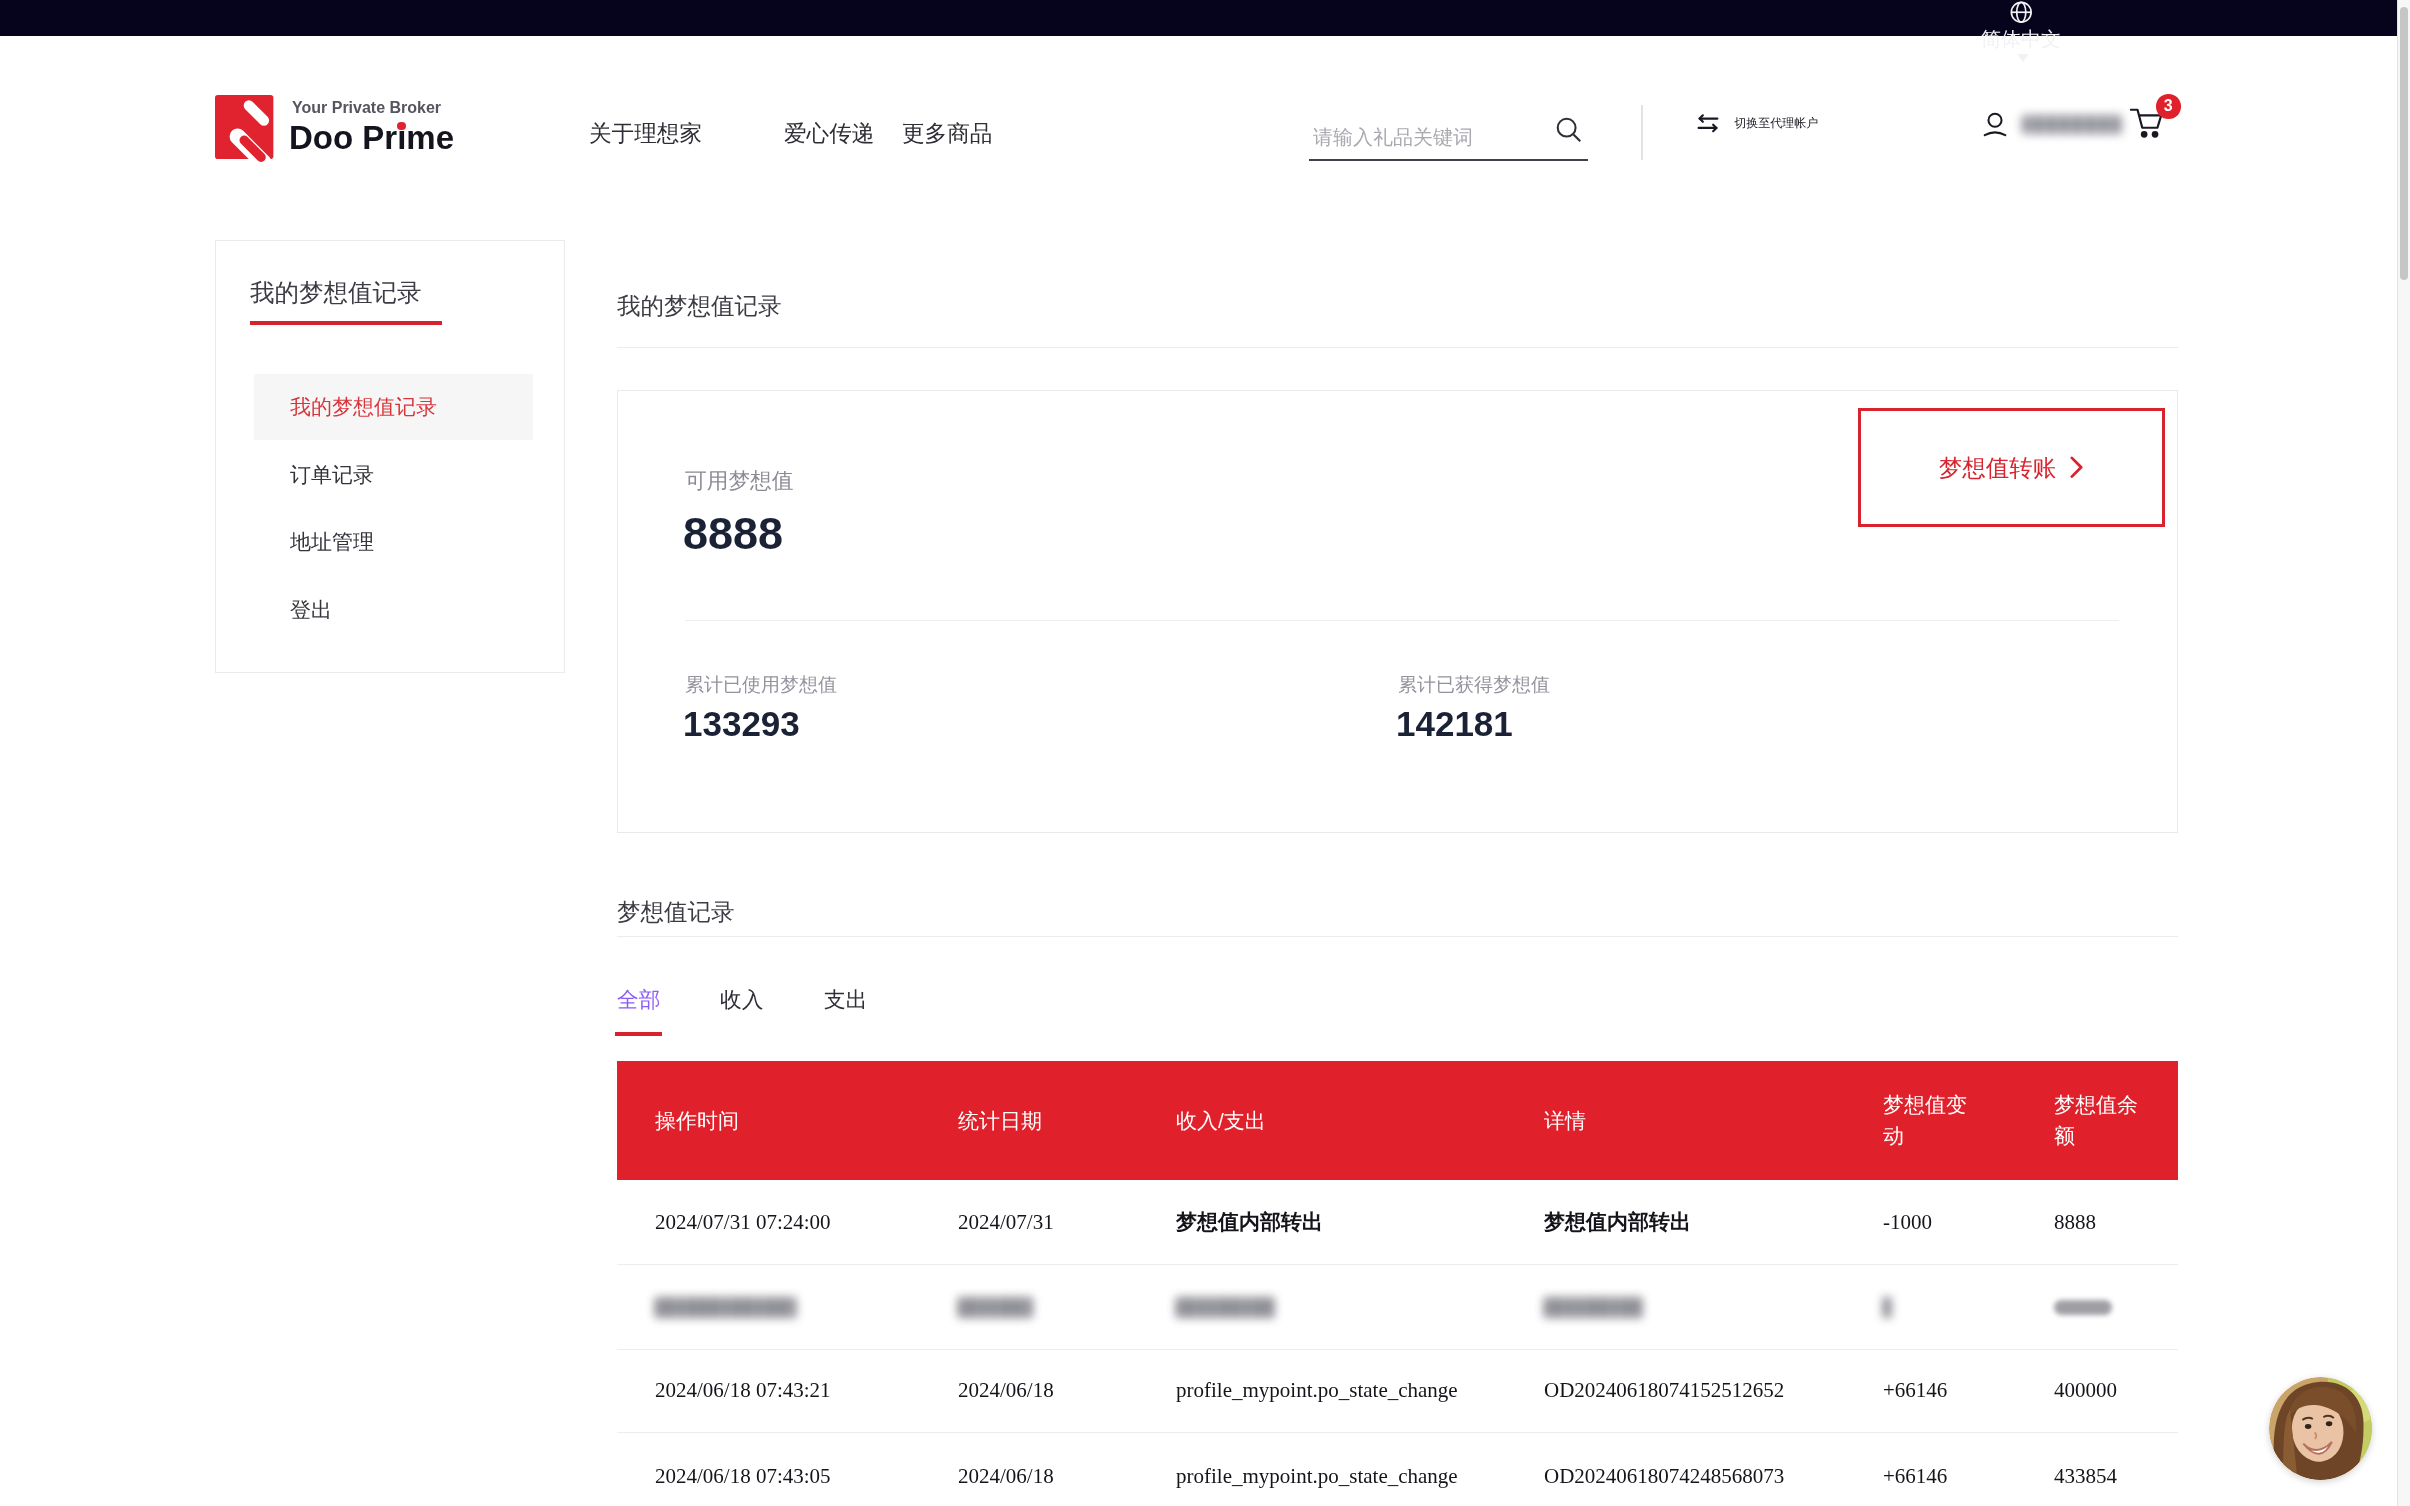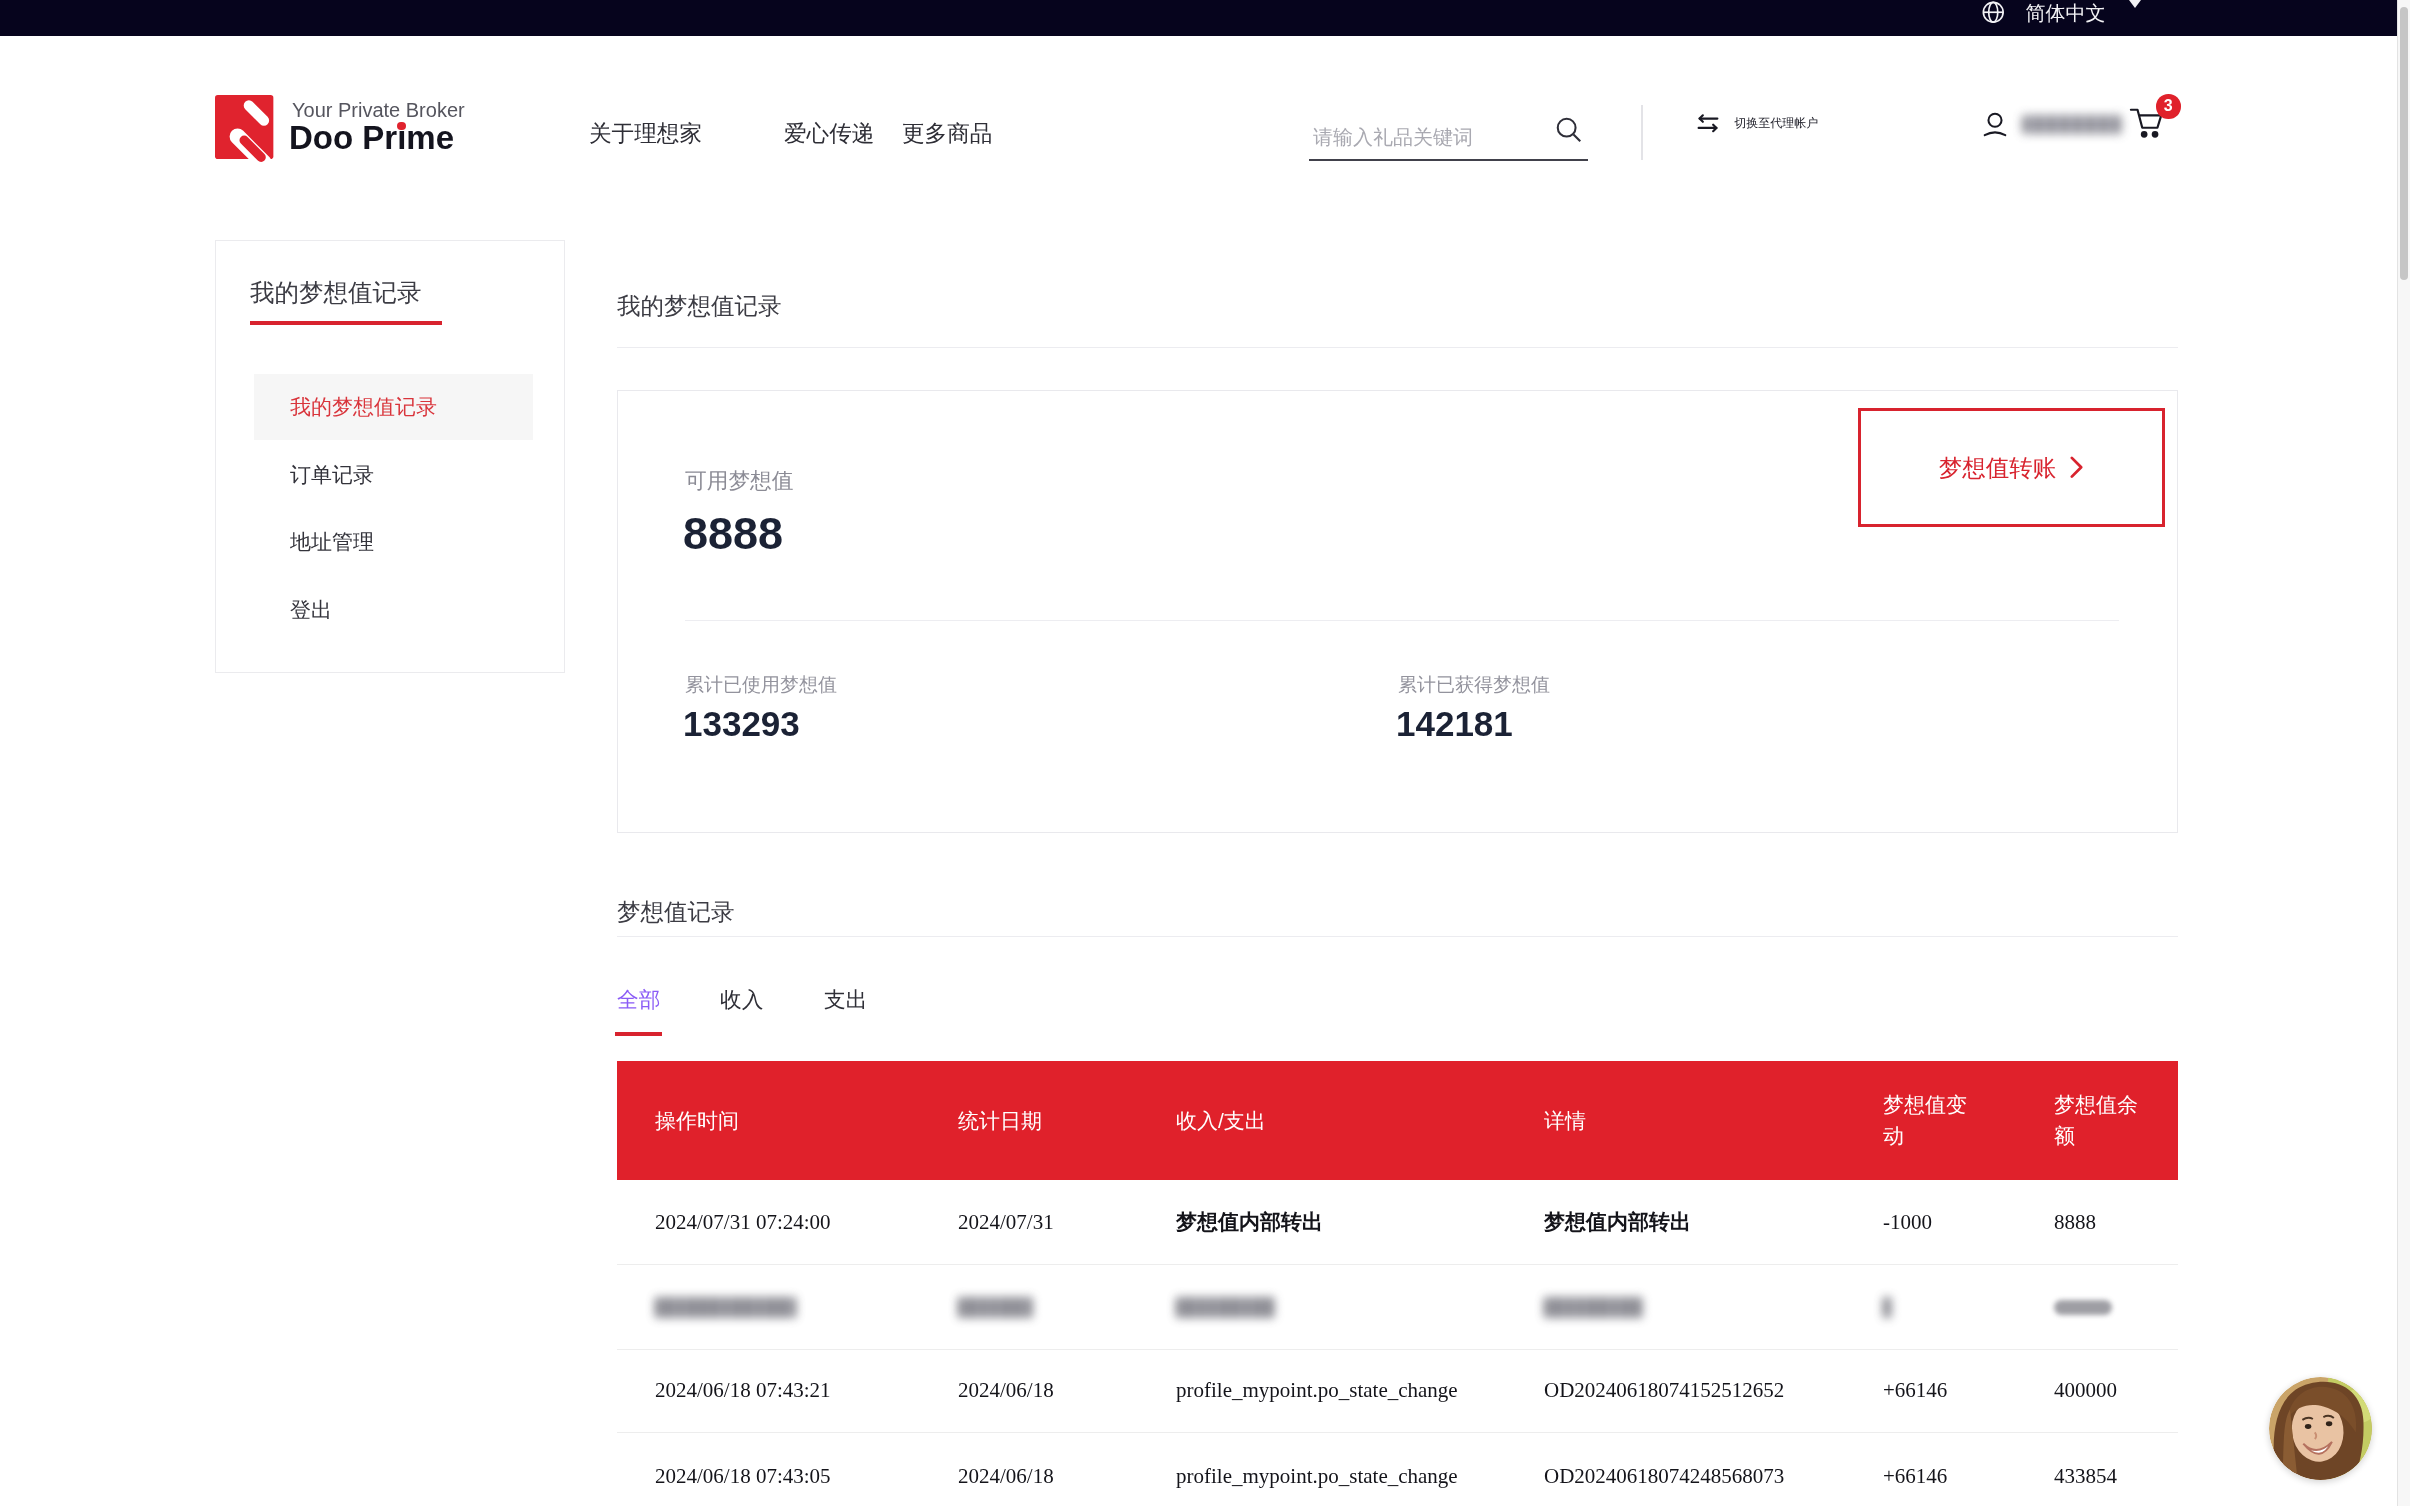--- a/index.html
+++ b/index.html
@@ -1,33 +1,33 @@
 <!DOCTYPE html>
 <html style="font-size:15px"><head>
 <meta charset="utf-8">
 <style>
   html,body{margin:0;padding:0;background:#fff;}
   #app{position:relative;width:2411px;height:1507px;background:#ffffff;overflow:hidden;
        font-family:"Liberation Sans",sans-serif;color:#2e2e36;}
 
   
   .topbar{position:absolute;left:0;top:0;width:2411px;height:36px;background:#06041d;}
-  .lang{position:absolute;left:1981px;top:0;height:36px;display:flex;align-items:flex-start;gap:20px;
-        color:#f2f2f5;font-size:20px;cursor:pointer;}
+  .lang{position:absolute;left:1981px;top:0;height:36px;display:flex;align-items:center;gap:1px;
+        color:#f2f2f5;font-size:20px;cursor:pointer;flex-direction:column;}
   .caret-down{width:0;height:0;border-left:6.6px solid transparent;border-right:6.6px solid transparent;
         border-top:8.5px solid #f2f2f5;margin-left:3.8px;}
 
   
   .sb-track{position:absolute;right:0;top:0;width:13px;height:1507px;background:#f7f7f7;
         border-left:0.9px solid #e3e3e3;z-index:60;}
   .sb-thumb{position:absolute;left:1.9px;top:6.6px;width:8.5px;height:273px;border-radius:4.7px;background:#c6c6c6;}
 
   
   .logo-mark{position:absolute;left:215px;top:95px;width:64px;height:68px;}
-  .logo-tagline{position:absolute;left:292px;top:99px;font-size:20px;color:#55555e;}
+  .logo-tagline{position:absolute;left:292px;top:99px;font-size:16px;color:#55555e;font-weight:bold;}
   .logo-brand{position:absolute;left:289px;top:119px;font-size:33px;font-weight:bold;color:#14141e;white-space:nowrap;}
   .brand-i{position:relative;}
   .brand-i::after{content:"";position:absolute;left:0px;top:2.8px;width:8.5px;height:8.5px;border-radius:50%;background:#e0232e;}
   .nav-item{position:absolute;top:118px;font-size:22.6px;color:#2e2e36;cursor:pointer;white-space:nowrap;}
   .nav-0{left:589px}.nav-1{left:784px}.nav-2{left:902px}
 
   .search-input{position:absolute;left:1311px;top:117px;width:240px;height:38px;border:none;outline:none;
         font-size:20px;color:#333;background:transparent;font-family:"Liberation Sans",sans-serif;}
   .search-input::placeholder{color:#a9a9b1;}
   .search-underline{position:absolute;left:1309px;top:159px;width:279px;height:1.9px;background:#41414b;}

